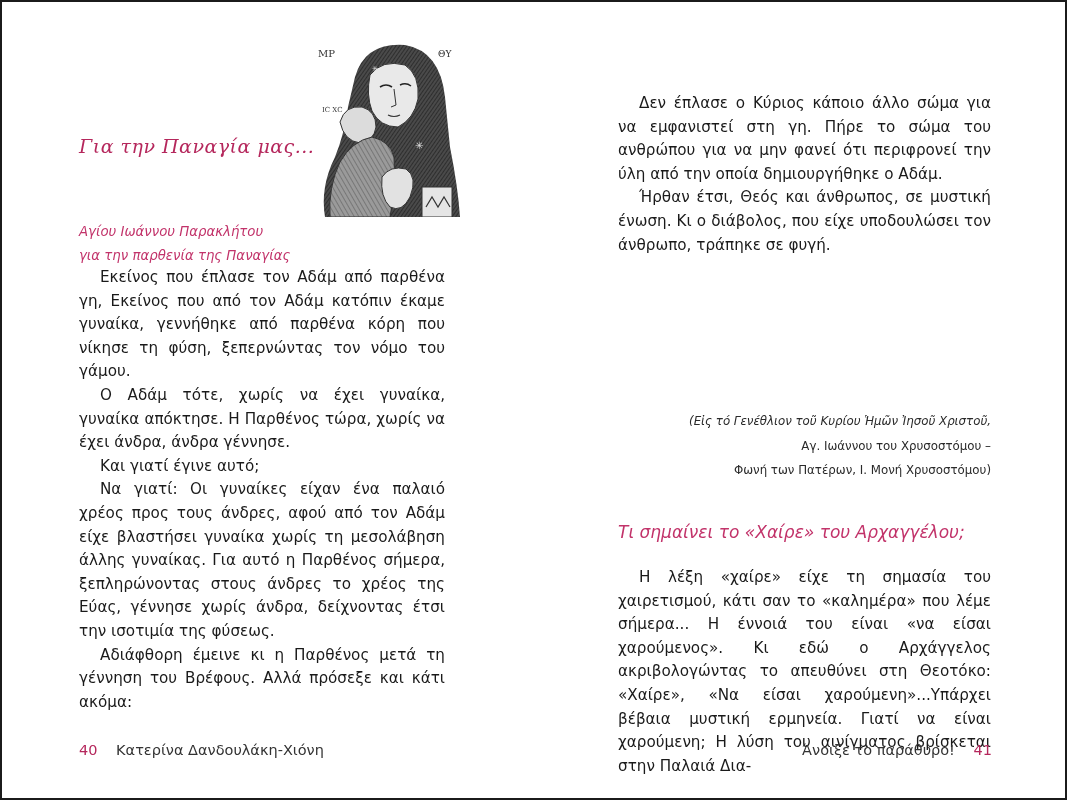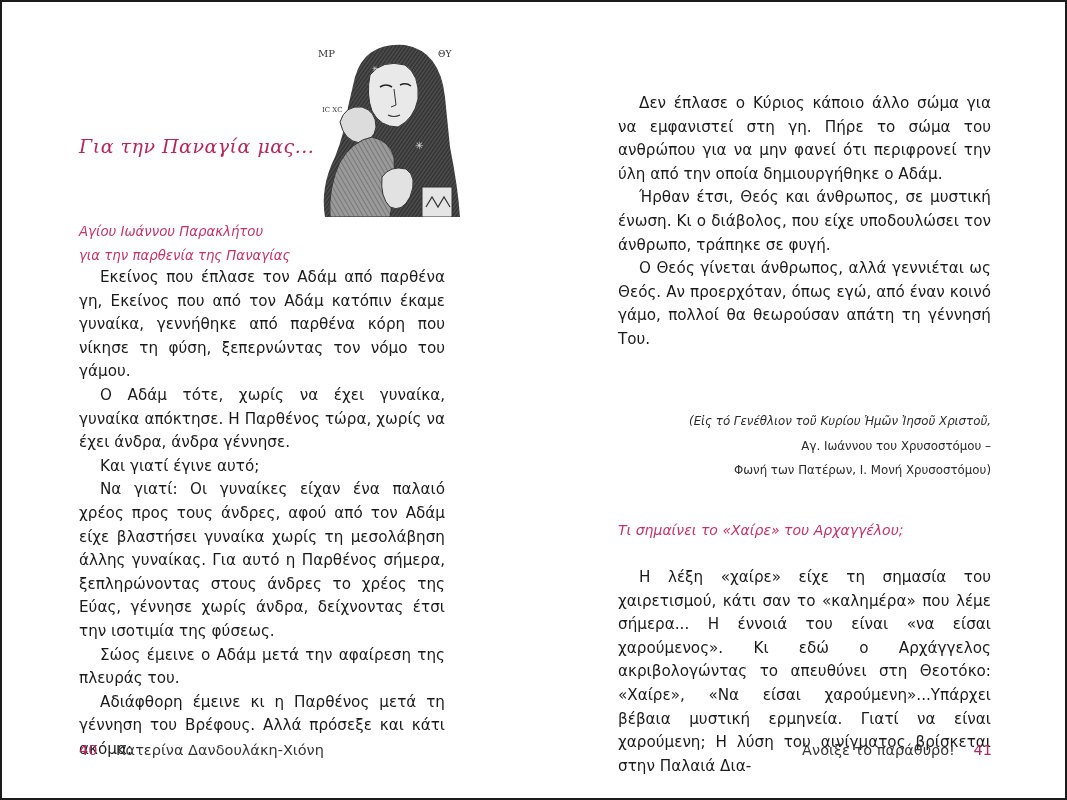--- a/index.html
+++ b/index.html
@@ -40,21 +40,21 @@
 
   .citation {
     position: absolute; left: 85px; top: 407px; width: 373px;
     text-align: right; font-size: 11.8px; line-height: 24.5px; color: #2a2a2a;
   }
   .citation span { display: block; }
   .citation .it { font-style: italic; }
 
   .section-heading {
     position: absolute; left: 85px; top: 520px;
-    font-size: 14px; font-style: italic; color: #c2336a; white-space: nowrap;
+    font-size: 17px; font-style: italic; color: #c2336a; white-space: nowrap;
   }
   .right .body-text.second { top: 564px; }
 
   .footer {
     position: absolute; top: 740px; font-size: 14.5px; white-space: nowrap; color: #333;
   }
   .footer .num { color: #b5275c; }
   .left .footer { left: 77px; }
   .left .footer .num { margin-right: 14px; margin-top: 8px; }
   .right .footer { right: 73px; }
@@ -107,35 +107,33 @@
     </div>
 
     <div class="subtitle sub1">Αγίου Ιωάννου Παρακλήτου</div>
     <div class="subtitle sub2">για την παρθενία της Παναγίας</div>
 
     <div class="body-text">
       <p>Εκείνος που έπλασε τον Αδάμ από παρθένα γη, Εκείνος που από τον Αδάμ κατόπιν έκαμε γυναίκα, γεννήθηκε από παρθένα κόρη που νίκησε τη φύση, ξεπερνώντας τον νόμο του γάμου.</p>
       <p>Ο Αδάμ τότε, χωρίς να έχει γυναίκα, γυναίκα απόκτησε. Η Παρθένος τώρα, χωρίς να έχει άνδρα, άνδρα γέννησε.</p>
       <p>Και γιατί έγινε αυτό;</p>
       <p>Να γιατί: Οι γυναίκες είχαν ένα παλαιό χρέος προς τους άνδρες, αφού από τον Αδάμ είχε βλαστήσει γυναίκα χωρίς τη μεσολάβηση άλλης γυναίκας. Για αυτό η Παρθένος σήμερα, ξεπληρώνοντας στους άνδρες το χρέος της Εύας, γέννησε χωρίς άνδρα, δείχνοντας έτσι την ισοτιμία της φύσεως.</p>
-      <p>Σώος έμεινε ο Αδάμ μετά την αφαίρεση της πλευράς του.</p>
       <p>Αδιάφθορη έμεινε κι η Παρθένος μετά τη γέννηση του Βρέφους. Αλλά πρόσεξε και κάτι ακόμα:</p>
     </div>
 
     <div class="footer">
       <span class="num">40</span>
       <span>Κατερίνα Δανδουλάκη-Χιόνη</span>
     </div>
   </div>
 
   <div class="page right">
     <div class="body-text">
       <p>Δεν έπλασε ο Κύριος κάποιο άλλο σώμα για να εμφανιστεί στη γη. Πήρε το σώμα του ανθρώπου για να μην φανεί ότι περιφρονεί την ύλη από την οποία δημιουργήθηκε ο Αδάμ.</p>
       <p>Ήρθαν έτσι, Θεός και άνθρωπος, σε μυστική ένωση. Κι ο διάβολος, που είχε υποδουλώσει τον άνθρωπο, τράπηκε σε φυγή.</p>
-      <p>Ο Θεός γίνεται άνθρωπος, αλλά γεννιέται ως Θεός. Αν προερχόταν, όπως εγώ, από έναν κοινό γάμο, πολλοί θα θεωρούσαν απάτη τη γέννησή Του.</p>
     </div>
 
     <div class="citation">
       <span class="it">(Εἰς τό Γενέθλιον τοῦ Κυρίου Ἡμῶν Ἰησοῦ Χριστοῦ,</span>
       <span>Αγ. Ιωάννου του Χρυσοστόμου –</span>
       <span>Φωνή των Πατέρων, Ι. Μονή Χρυσοστόμου)</span>
     </div>
 
     <div class="section-heading">Τι σημαίνει το «Χαίρε» του Αρχαγγέλου;</div>
 

